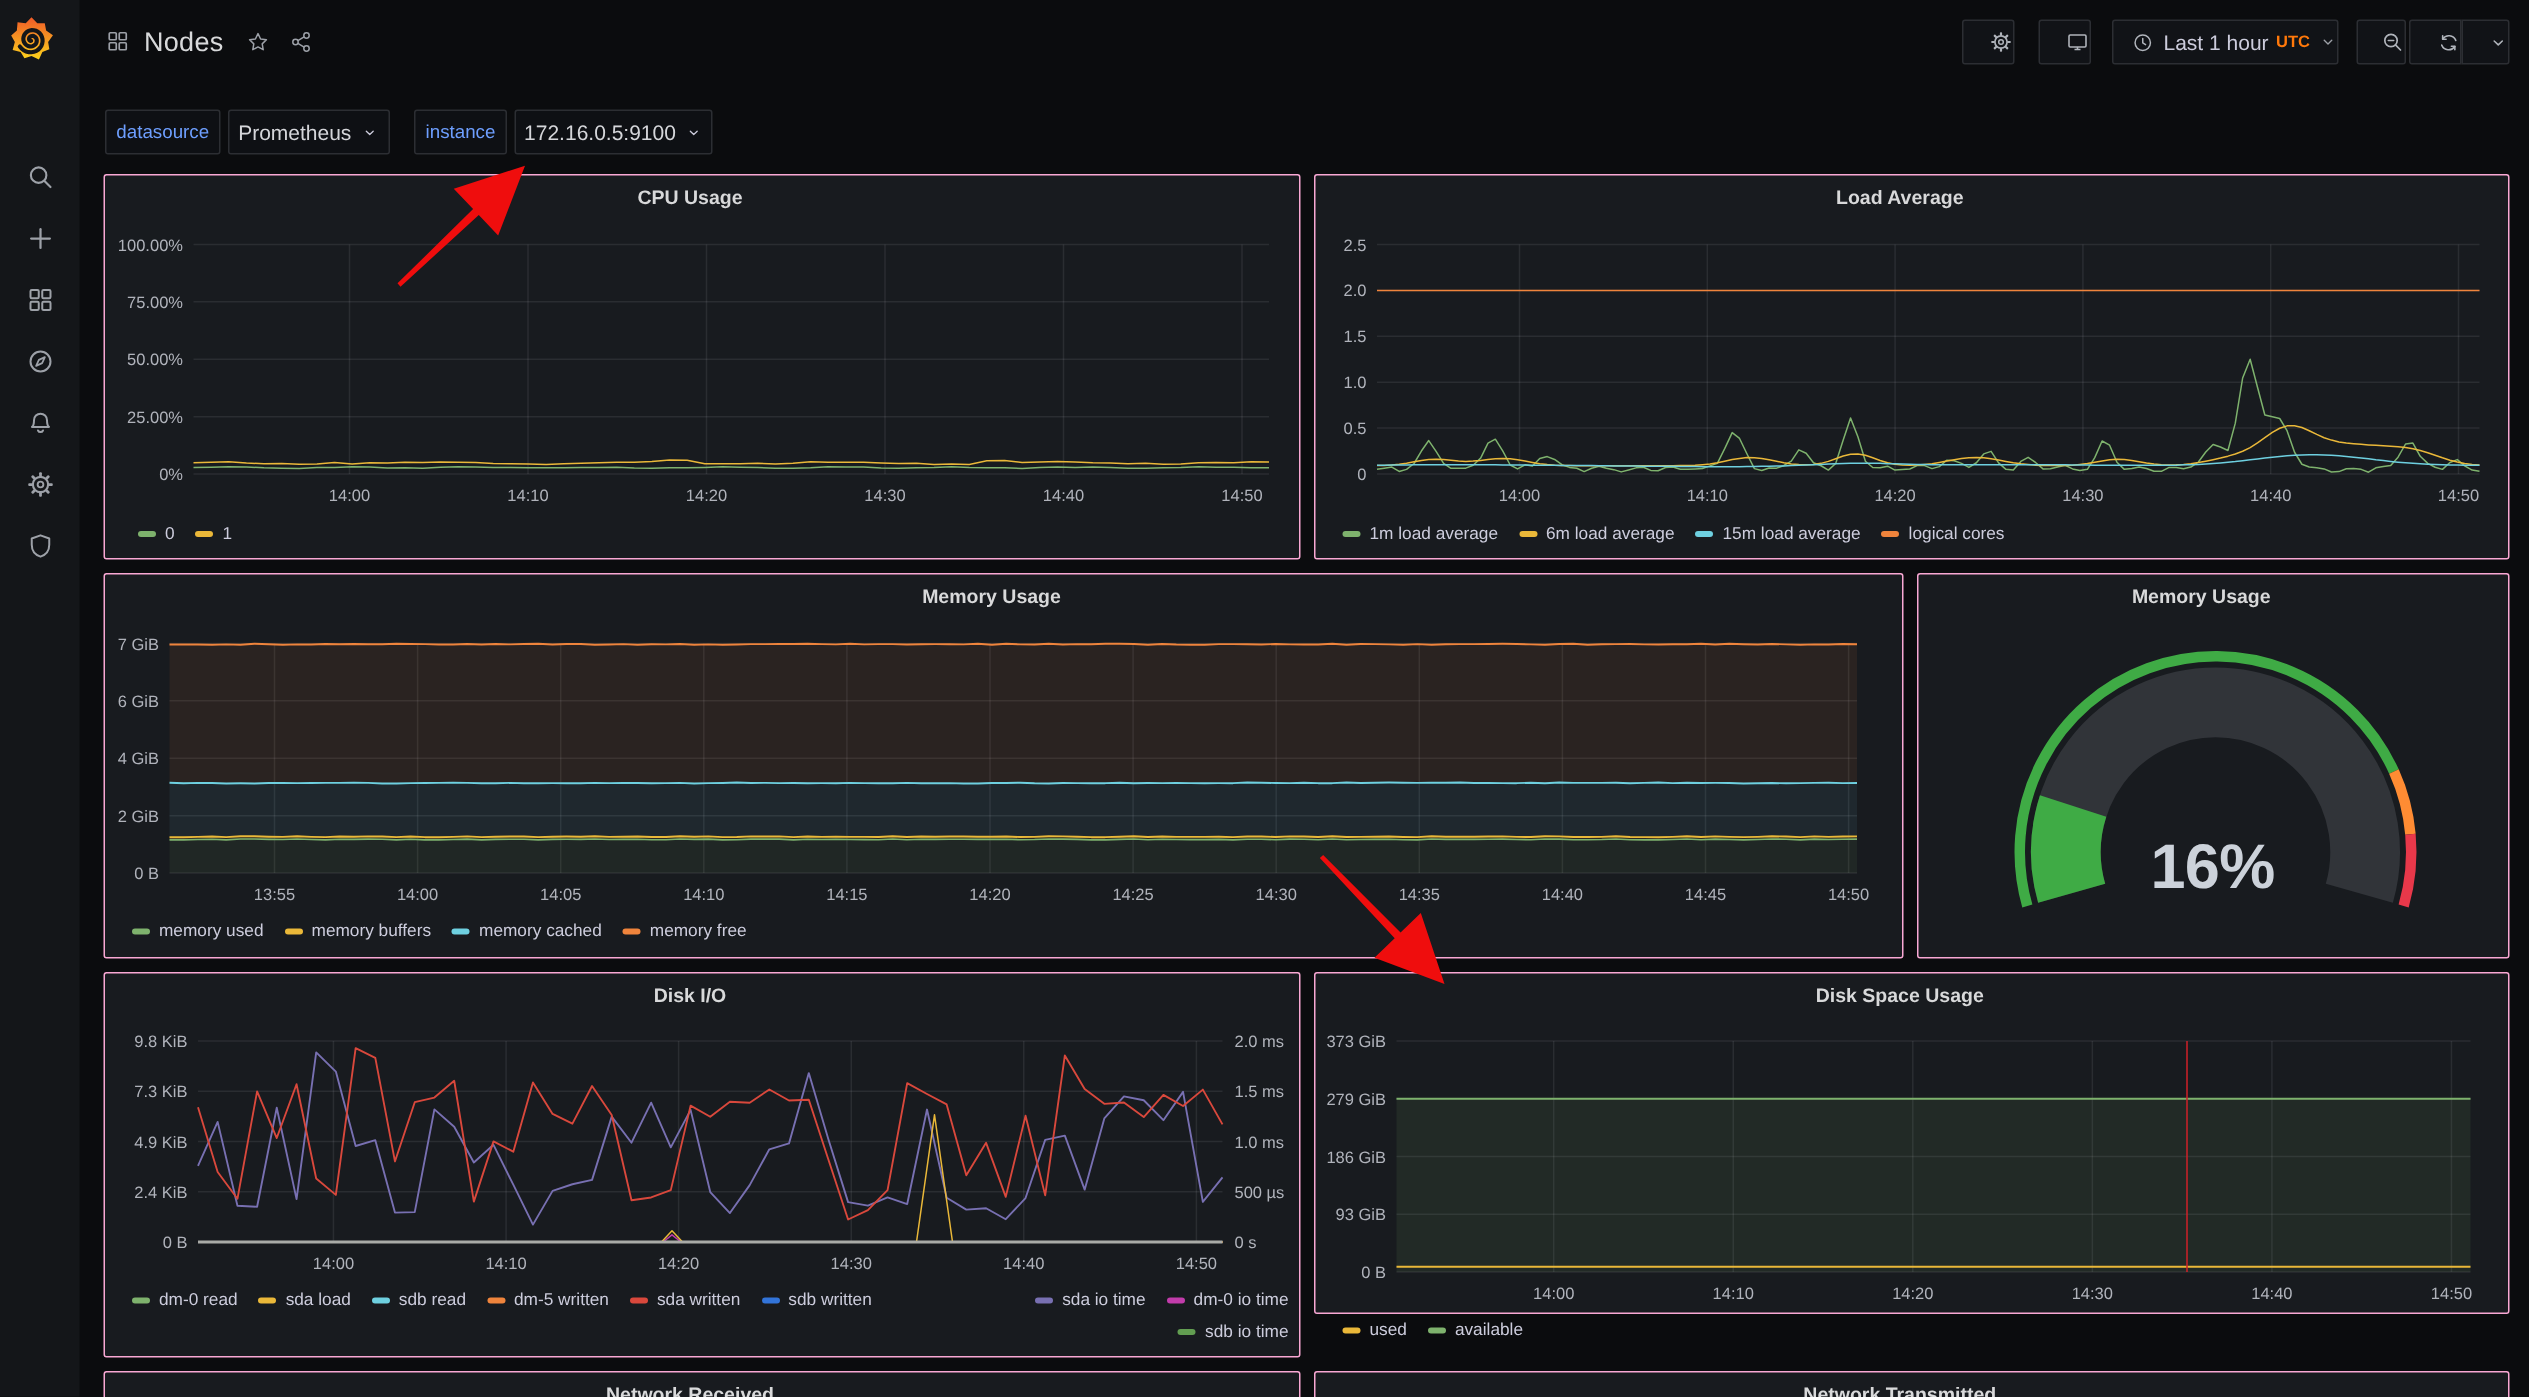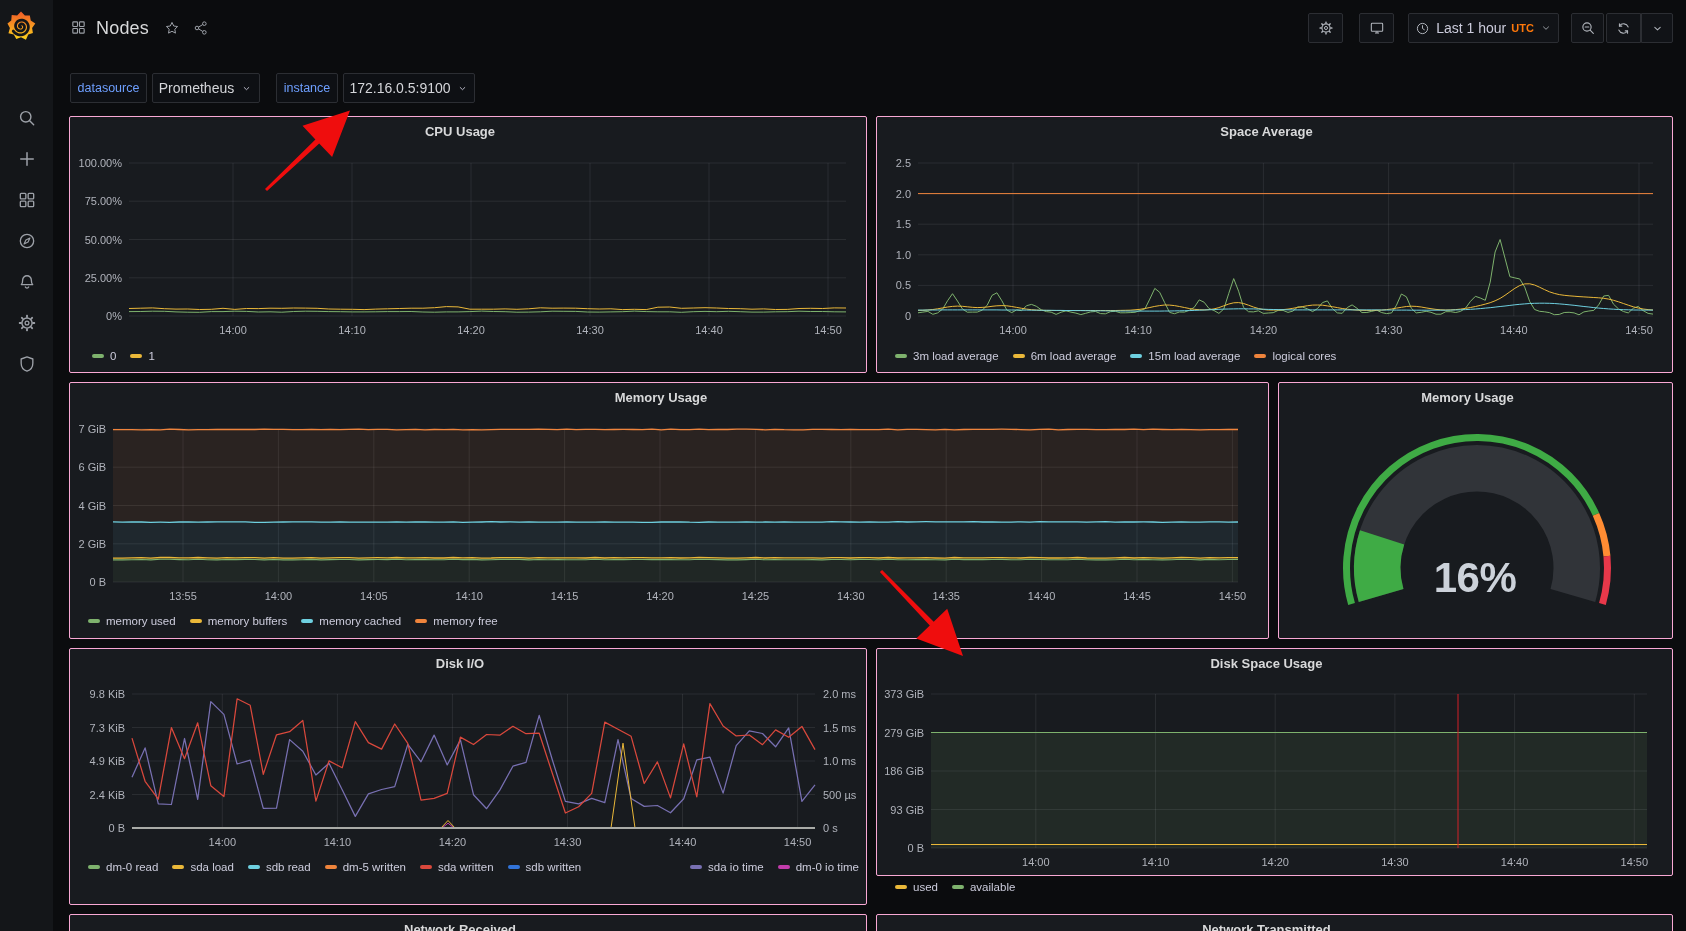--- a/index.html
+++ b/index.html
@@ -1,21 +1,21 @@
 <!DOCTYPE html>
 <html><head><meta charset="utf-8"><style>
 * { margin:0; padding:0; box-sizing:border-box; }
 html,body { width:1686px; height:931px; overflow:hidden; background:#0b0c0e;
   font-family:"Liberation Sans", sans-serif; }
 .sidebar { position:absolute; left:0; top:0; width:53px; height:931px; background:#141619; }
 .sbi { position:absolute; left:17px; color:#9da1a8; }
 .nav { position:absolute; left:0; top:0; width:1686px; height:56px; }
 .nav > div { }
 .tbtn { position:absolute; top:13px; height:30px; background:#111317; border:1px solid #2c2e33;
-  border-radius:2px; display:flex; align-items:center; justify-content:center; color:#b0b4bb; }
+  border-radius:2px; display:flex; align-items:center; justify-content:flex-end; color:#b0b4bb; }
 .subrow { position:absolute; left:0; top:0; }
 .chip { position:absolute; top:73px; height:30px; background:#0e1014; border:1px solid #2c2e33;
   border-radius:2px; display:flex; align-items:center; justify-content:center; }
 .cblue { color:#6e9fff; font-size:12.5px; font-weight:500; }
 .cval { color:#d5d6da; font-size:14px; }
 .panel { position:absolute; background:#181b1f; border:1px solid #f9a8d4; border-radius:2px; }
 .ptitle { position:absolute; top:7px; width:300px; text-align:center; font-size:13px; font-weight:600;
   color:#d8d9da; }
 .lrow { position:absolute; display:flex; align-items:center; }
 .li { display:flex; align-items:center; margin-right:14px; }
@@ -160,21 +160,21 @@
         <span class="dash" style="background:#7eb26d"></span>
         <span class="lt">0</span>
       </span>
       <span class="li">
         <span class="dash" style="background:#eab839"></span>
         <span class="lt">1</span>
       </span>
     </div>
   </div>
 <div class="panel" style="left:876px;top:116px;width:797px;height:257px">
-    <div class="ptitle" style="left:239.5px">Space Average</div>
+    <div class="ptitle" style="left:239.5px">Load Average</div>
     <svg width="797" height="257" style="position:absolute;left:0;top:0">
       <line x1="136.0" y1="46.0" x2="136.0" y2="199.0" stroke="rgba(204,204,220,0.10)" stroke-width="1.0"></line>
       <line x1="261.2" y1="46.0" x2="261.2" y2="199.0" stroke="rgba(204,204,220,0.10)" stroke-width="1.0"></line>
       <line x1="386.4" y1="46.0" x2="386.4" y2="199.0" stroke="rgba(204,204,220,0.10)" stroke-width="1.0"></line>
       <line x1="511.6" y1="46.0" x2="511.6" y2="199.0" stroke="rgba(204,204,220,0.10)" stroke-width="1.0"></line>
       <line x1="636.8" y1="46.0" x2="636.8" y2="199.0" stroke="rgba(204,204,220,0.10)" stroke-width="1.0"></line>
       <line x1="762.0" y1="46.0" x2="762.0" y2="199.0" stroke="rgba(204,204,220,0.10)" stroke-width="1.0"></line>
       <line x1="41.0" y1="46.0" x2="776.0" y2="46.0" stroke="rgba(204,204,220,0.10)" stroke-width="1.0"></line>
       <text x="34.0" y="50.0" font-size="11" fill="#b0b3bb" text-anchor="end" font-weight="400" font-family="Liberation Sans, sans-serif">2.5</text>
       <line x1="41.0" y1="76.6" x2="776.0" y2="76.6" stroke="rgba(204,204,220,0.10)" stroke-width="1.0"></line>
@@ -194,21 +194,21 @@
       <text x="636.8" y="217.0" font-size="11" fill="#b0b3bb" text-anchor="middle" font-weight="400" font-family="Liberation Sans, sans-serif">14:40</text>
       <text x="762.0" y="217.0" font-size="11" fill="#b0b3bb" text-anchor="middle" font-weight="400" font-family="Liberation Sans, sans-serif">14:50</text>
       <line x1="41.0" y1="76.6" x2="776.0" y2="76.6" stroke="#ef843c" stroke-width="1.0"></line>
       <polyline points="41.0,195.8 45.9,195.1 50.9,194.4 55.8,197.3 60.7,195.9 65.7,192.0 70.6,183.7 75.5,176.7 80.5,184.1 85.4,191.9 90.3,195.2 95.3,195.1 100.2,195.1 105.1,193.2 110.1,188.4 115.0,178.4 119.9,175.8 124.9,183.8 129.8,193.0 134.7,195.6 139.7,192.9 144.6,193.7 149.5,188.7 154.5,187.4 159.4,189.3 164.3,192.8 169.3,194.6 174.2,195.2 179.1,197.4 184.1,195.2 189.0,193.9 193.9,195.1 198.9,196.1 203.8,197.6 208.7,196.3 213.7,194.9 218.6,194.5 223.5,196.6 228.4,196.8 233.4,194.7 238.3,194.3 243.2,195.8 248.2,195.8 253.1,195.6 258.0,195.3 263.0,193.6 267.9,191.9 272.8,182.1 277.8,171.4 282.7,175.3 287.6,185.5 292.6,195.4 297.5,196.7 302.4,195.0 307.4,195.1 312.3,193.3 317.2,190.4 322.2,182.9 327.1,185.2 332.0,191.5 337.0,193.5 341.9,196.4 346.8,192.0 351.8,176.3 356.7,161.6 361.6,174.2 366.6,190.5 371.5,194.7 376.4,194.9 381.4,193.8 386.3,196.4 391.2,196.0 396.2,195.7 401.1,193.4 406.0,193.4 411.0,195.4 415.9,194.1 420.8,189.8 425.8,190.2 430.7,191.9 435.6,194.6 440.6,191.5 445.5,185.6 450.4,183.9 455.4,191.6 460.3,195.9 465.2,196.3 470.2,190.6 475.1,187.9 480.0,191.3 485.0,195.6 489.9,195.5 494.8,194.3 499.8,193.2 504.7,195.6 509.6,196.6 514.6,195.9 519.5,188.1 524.4,177.0 529.4,179.8 534.3,191.2 539.2,195.9 544.2,195.3 549.1,194.3 554.0,195.3 559.0,197.2 563.9,197.2 568.8,194.7 573.8,194.7 578.7,195.5 583.6,194.4 588.6,191.0 593.5,184.3 598.4,179.3 603.3,181.0 608.3,183.3 613.2,165.1 618.1,135.0 623.1,122.5 628.0,141.2 632.9,159.7 637.9,160.9 642.8,162.0 647.7,170.1 652.7,184.5 657.6,192.5 662.5,194.3 667.5,194.8 672.4,195.6 677.3,197.7 682.3,197.4 687.2,195.5 692.1,195.3 697.1,195.9 702.0,197.8 706.9,194.9 711.9,194.0 716.8,193.4 721.7,187.8 726.7,179.0 731.6,178.4 736.5,187.2 741.5,191.9 746.4,194.5 751.3,195.9 756.3,191.3 761.2,189.4 766.1,193.6 771.1,196.4 776.0,197.1" fill="none" stroke="#7eb26d" stroke-width="1.0" stroke-opacity="1.0" stroke-linejoin="round"></polyline>
       <polyline points="41.0,193.4 45.9,193.3 50.9,193.0 55.8,192.5 60.7,191.8 65.7,190.9 70.6,190.0 75.5,189.4 80.5,189.1 85.4,189.3 90.3,189.8 95.3,190.3 100.2,190.6 105.1,190.4 110.1,190.0 115.0,189.3 119.9,188.8 124.9,188.6 129.8,188.8 134.7,189.5 139.7,190.4 144.6,191.3 149.5,192.1 154.5,192.7 159.4,193.1 164.3,193.3 169.3,193.4 174.2,193.5 179.1,193.5 184.1,193.5 189.0,193.5 193.9,193.5 198.9,193.5 203.8,193.5 208.7,193.5 213.7,193.5 218.6,193.5 223.5,193.5 228.4,193.5 233.4,193.5 238.3,193.5 243.2,193.4 248.2,193.3 253.1,193.2 258.0,192.8 263.0,192.3 267.9,191.5 272.8,190.5 277.8,189.4 282.7,188.6 287.6,188.0 292.6,188.1 297.5,188.6 302.4,189.5 307.4,190.5 312.3,191.5 317.2,192.3 322.2,192.7 327.1,192.9 332.0,192.6 337.0,191.9 341.9,190.6 346.8,188.8 351.8,187.0 356.7,185.8 361.6,185.6 366.6,186.5 371.5,188.2 376.4,190.0 381.4,191.5 386.3,192.5 391.2,193.0 396.2,193.1 401.1,193.0 406.0,192.6 411.0,192.1 415.9,191.3 420.8,190.4 425.8,189.5 430.7,188.7 435.6,188.1 440.6,188.0 445.5,188.2 450.4,188.9 455.4,189.7 460.3,190.6 465.2,191.5 470.2,192.2 475.1,192.7 480.0,193.1 485.0,193.3 489.9,193.4 494.8,193.4 499.8,193.3 504.7,193.1 509.6,192.6 514.6,192.0 519.5,191.1 524.4,190.3 529.4,189.5 534.3,189.2 539.2,189.4 544.2,190.0 549.1,190.9 554.0,191.7 559.0,192.4 563.9,192.8 568.8,193.0 573.8,192.9 578.7,192.6 583.6,192.1 588.6,191.4 593.5,190.5 598.4,189.5 603.3,188.4 608.3,187.1 613.2,185.7 618.1,183.8 623.1,181.4 628.0,178.3 632.9,174.8 637.9,171.3 642.8,168.5 647.7,166.9 652.7,166.8 657.6,168.0 662.5,170.2 667.5,172.6 672.4,174.8 677.3,176.4 682.3,177.6 687.2,178.3 692.1,178.8 697.1,179.2 702.0,179.6 706.9,179.9 711.9,180.2 716.8,180.5 721.7,180.8 726.7,181.3 731.6,182.1 736.5,183.3 741.5,184.8 746.4,186.5 751.3,188.2 756.3,189.8 761.2,191.0 766.1,192.0 771.1,192.6 776.0,193.0" fill="none" stroke="#eab839" stroke-width="1.0" stroke-opacity="1.0" stroke-linejoin="round"></polyline>
       <polyline points="41.0,193.1 45.9,193.1 50.9,193.0 55.8,193.0 60.7,193.0 65.7,192.9 70.6,192.9 75.5,192.9 80.5,192.9 85.4,192.9 90.3,192.9 95.3,192.9 100.2,192.9 105.1,192.9 110.1,192.9 115.0,192.9 119.9,192.9 124.9,193.0 129.8,193.0 134.7,193.0 139.7,193.0 144.6,193.1 149.5,193.1 154.5,193.2 159.4,193.2 164.3,193.3 169.3,193.3 174.2,193.3 179.1,193.4 184.1,193.4 189.0,193.5 193.9,193.5 198.9,193.6 203.8,193.6 208.7,193.7 213.7,193.7 218.6,193.8 223.5,193.8 228.4,193.9 233.4,193.9 238.3,193.9 243.2,194.0 248.2,194.0 253.1,194.0 258.0,194.1 263.0,194.1 267.9,194.1 272.8,194.1 277.8,194.1 282.7,194.1 287.6,194.0 292.6,194.0 297.5,193.9 302.4,193.8 307.4,193.7 312.3,193.6 317.2,193.4 322.2,193.2 327.1,193.0 332.0,192.8 337.0,192.6 341.9,192.3 346.8,192.1 351.8,192.0 356.7,191.9 361.6,191.8 366.6,191.8 371.5,191.9 376.4,191.9 381.4,192.1 386.3,192.2 391.2,192.4 396.2,192.5 401.1,192.6 406.0,192.7 411.0,192.8 415.9,192.9 420.8,192.9 425.8,192.9 430.7,192.9 435.6,192.9 440.6,192.9 445.5,192.9 450.4,192.9 455.4,192.9 460.3,192.9 465.2,192.9 470.2,192.9 475.1,192.9 480.0,192.9 485.0,192.9 489.9,192.9 494.8,192.9 499.8,192.9 504.7,193.0 509.6,193.0 514.6,193.0 519.5,193.1 524.4,193.1 529.4,193.1 534.3,193.2 539.2,193.2 544.2,193.2 549.1,193.2 554.0,193.2 559.0,193.2 563.9,193.2 568.8,193.2 573.8,193.1 578.7,192.9 583.6,192.8 588.6,192.6 593.5,192.3 598.4,192.0 603.3,191.6 608.3,191.1 613.2,190.7 618.1,190.1 623.1,189.5 628.0,189.0 632.9,188.4 637.9,187.8 642.8,187.3 647.7,186.9 652.7,186.5 657.6,186.3 662.5,186.2 667.5,186.2 672.4,186.3 677.3,186.5 682.3,186.9 687.2,187.3 692.1,187.8 697.1,188.3 702.0,188.9 706.9,189.5 711.9,190.0 716.8,190.6 721.7,191.1 726.7,191.5 731.6,191.9 736.5,192.2 741.5,192.5 746.4,192.7 751.3,192.8 756.3,193.0 761.2,193.0 766.1,193.1 771.1,193.1 776.0,193.1" fill="none" stroke="#6ed0e0" stroke-width="1.0" stroke-opacity="1.0" stroke-linejoin="round"></polyline>
     </svg>
     <div class="lrow" style="left:18px;top:233px">
       <span class="li">
         <span class="dash" style="background:#7eb26d"></span>
-        <span class="lt">3m load average</span>
+        <span class="lt">1m load average</span>
       </span>
       <span class="li">
         <span class="dash" style="background:#eab839"></span>
         <span class="lt">6m load average</span>
       </span>
       <span class="li">
         <span class="dash" style="background:#6ed0e0"></span>
         <span class="lt">15m load average</span>
       </span>
       <span class="li">
@@ -361,20 +361,28 @@
         <span class="li">
           <span class="dash" style="background:#7870b2"></span>
           <span class="lt">sda io time</span>
         </span>
         <span class="li">
           <span class="dash" style="background:#c23cab"></span>
           <span class="lt">dm-0 io time</span>
         </span>
       </span>
     </div>
+    <div class="lrow" style="left:18px;top:233px;width:771px">
+      <span style="display:flex;margin-left:auto">
+        <span class="li">
+          <span class="dash" style="background:#629e51"></span>
+          <span class="lt">sdb io time</span>
+        </span>
+      </span>
+    </div>
   </div>
 <div class="panel" style="left:876px;top:648px;width:797px;height:228px">
     <div class="ptitle" style="left:239.5px">Disk Space Usage</div>
     <svg width="797" height="257" style="position:absolute;left:0;top:0">
       <line x1="158.8" y1="45.0" x2="158.8" y2="199.0" stroke="rgba(204,204,220,0.10)" stroke-width="1.0"></line>
       <line x1="278.5" y1="45.0" x2="278.5" y2="199.0" stroke="rgba(204,204,220,0.10)" stroke-width="1.0"></line>
       <line x1="398.2" y1="45.0" x2="398.2" y2="199.0" stroke="rgba(204,204,220,0.10)" stroke-width="1.0"></line>
       <line x1="517.9" y1="45.0" x2="517.9" y2="199.0" stroke="rgba(204,204,220,0.10)" stroke-width="1.0"></line>
       <line x1="637.6" y1="45.0" x2="637.6" y2="199.0" stroke="rgba(204,204,220,0.10)" stroke-width="1.0"></line>
       <line x1="757.3" y1="45.0" x2="757.3" y2="199.0" stroke="rgba(204,204,220,0.10)" stroke-width="1.0"></line>

